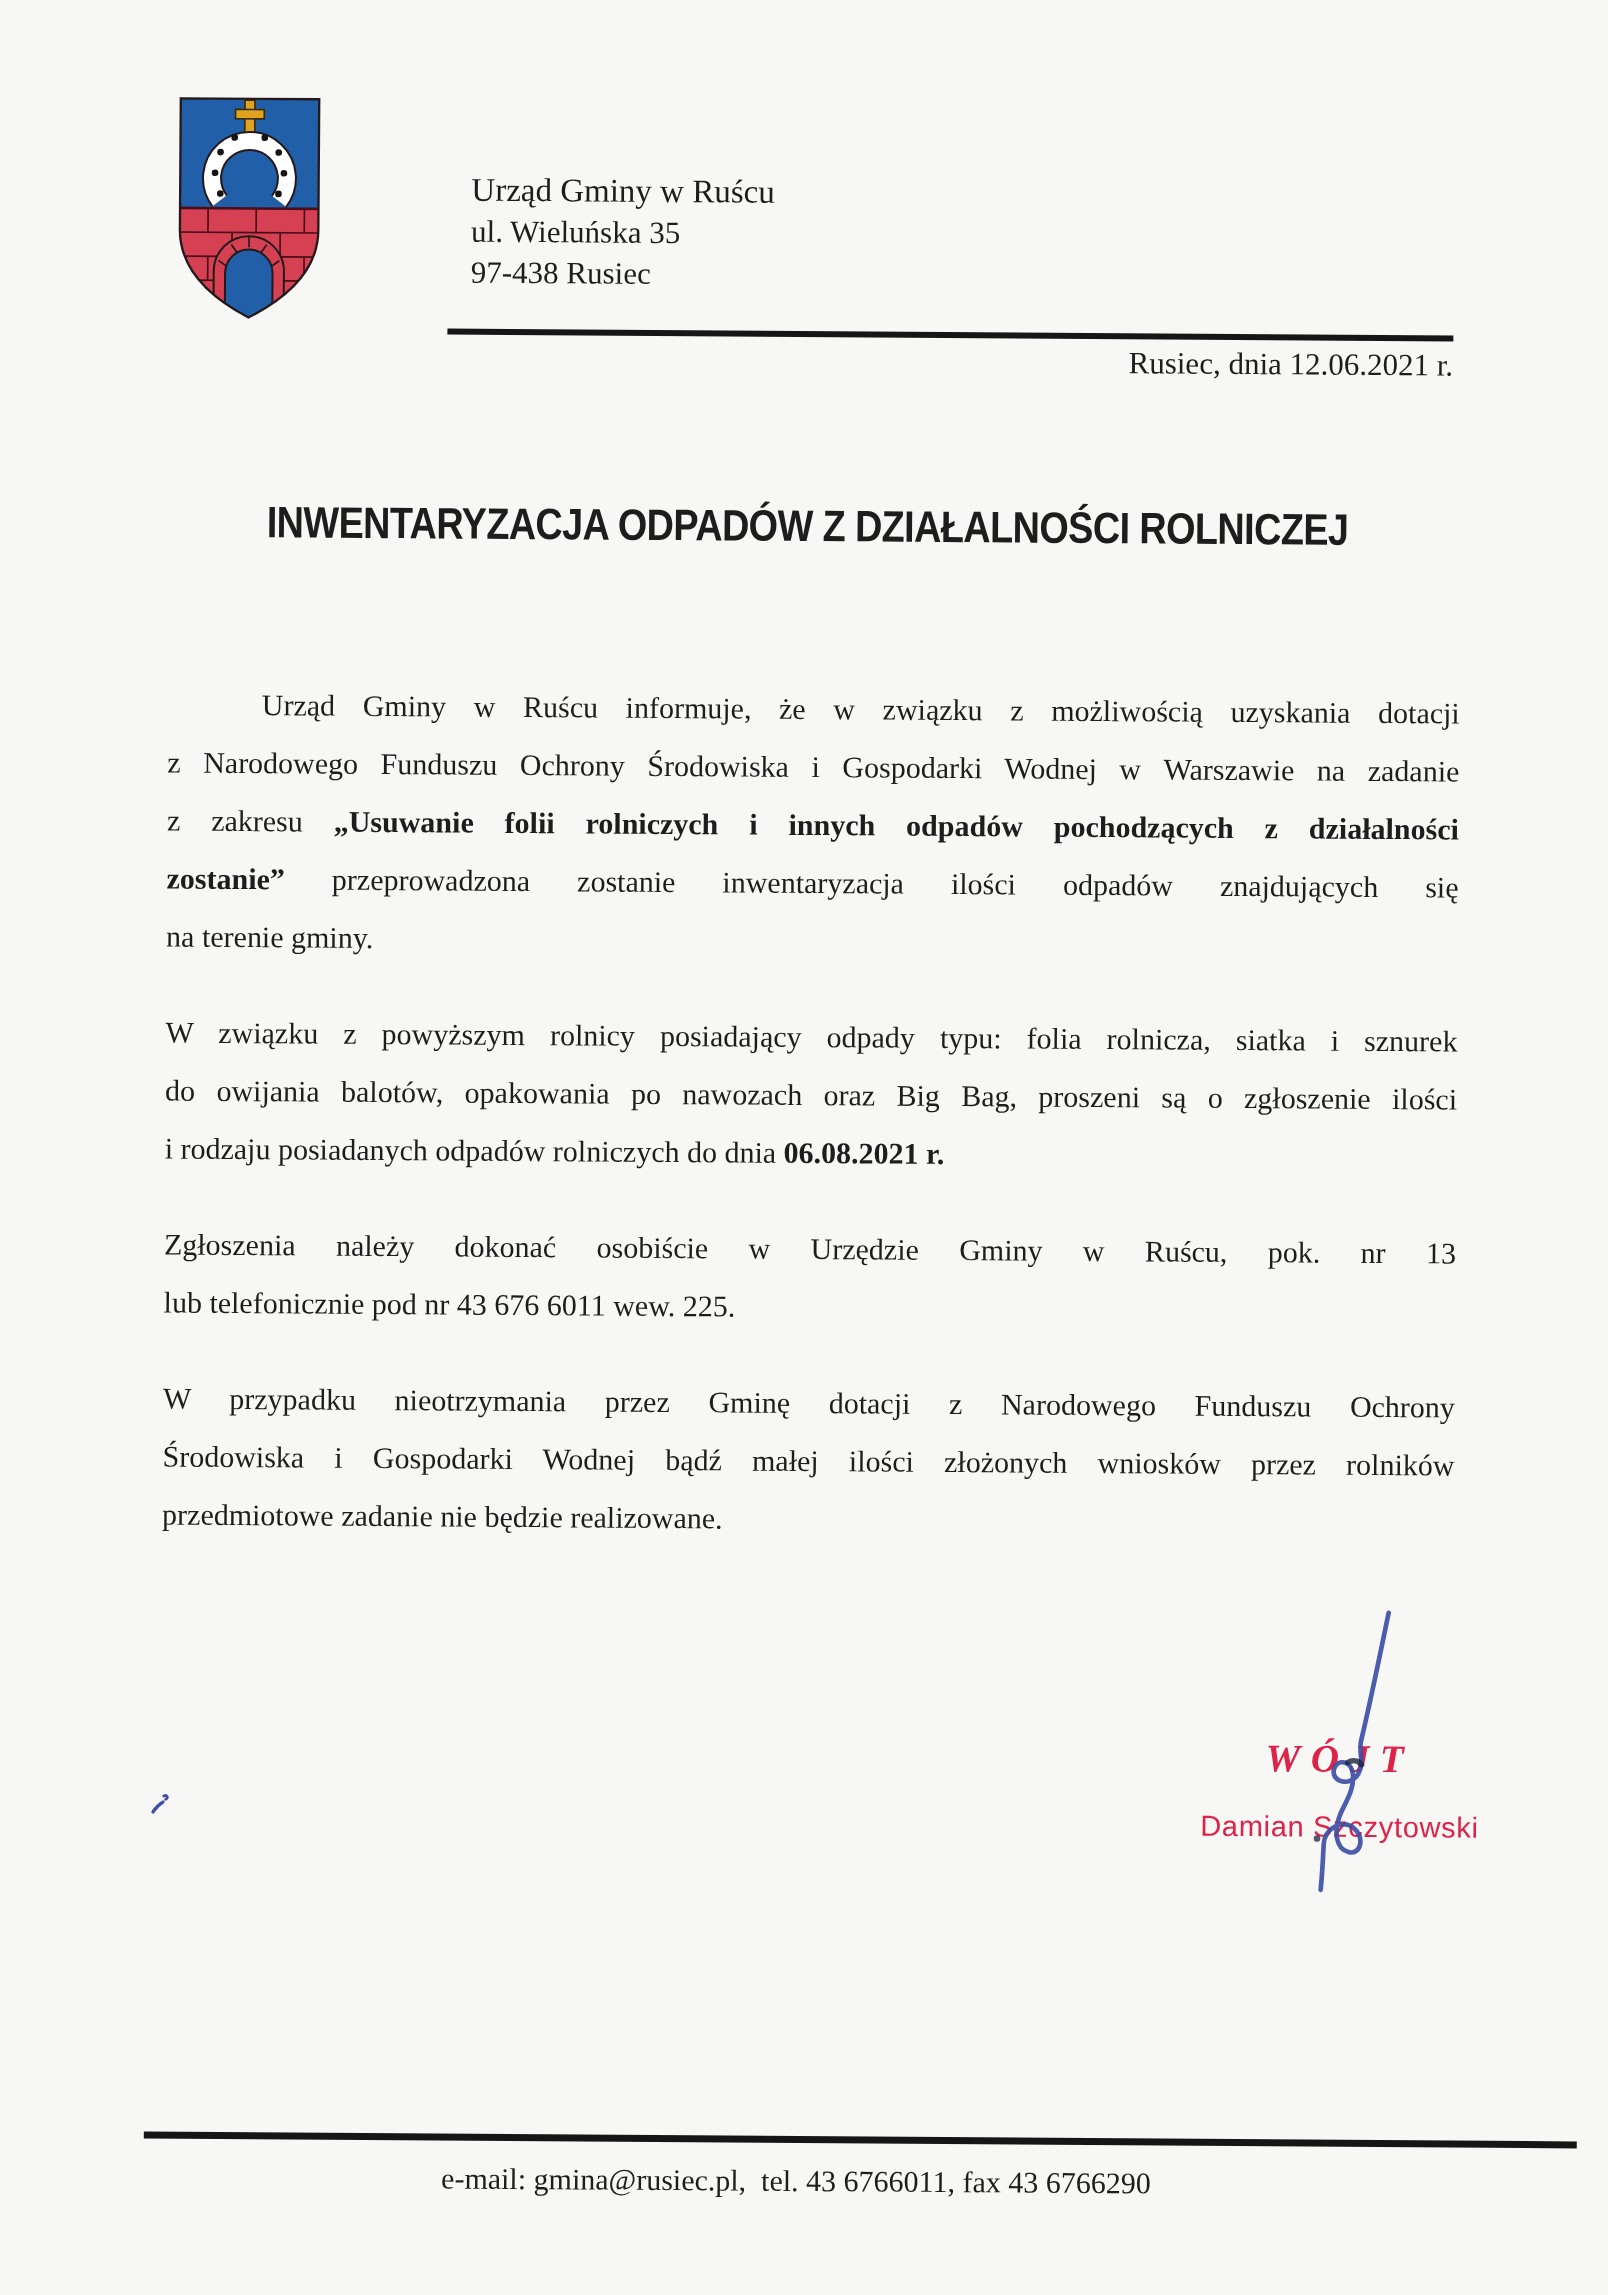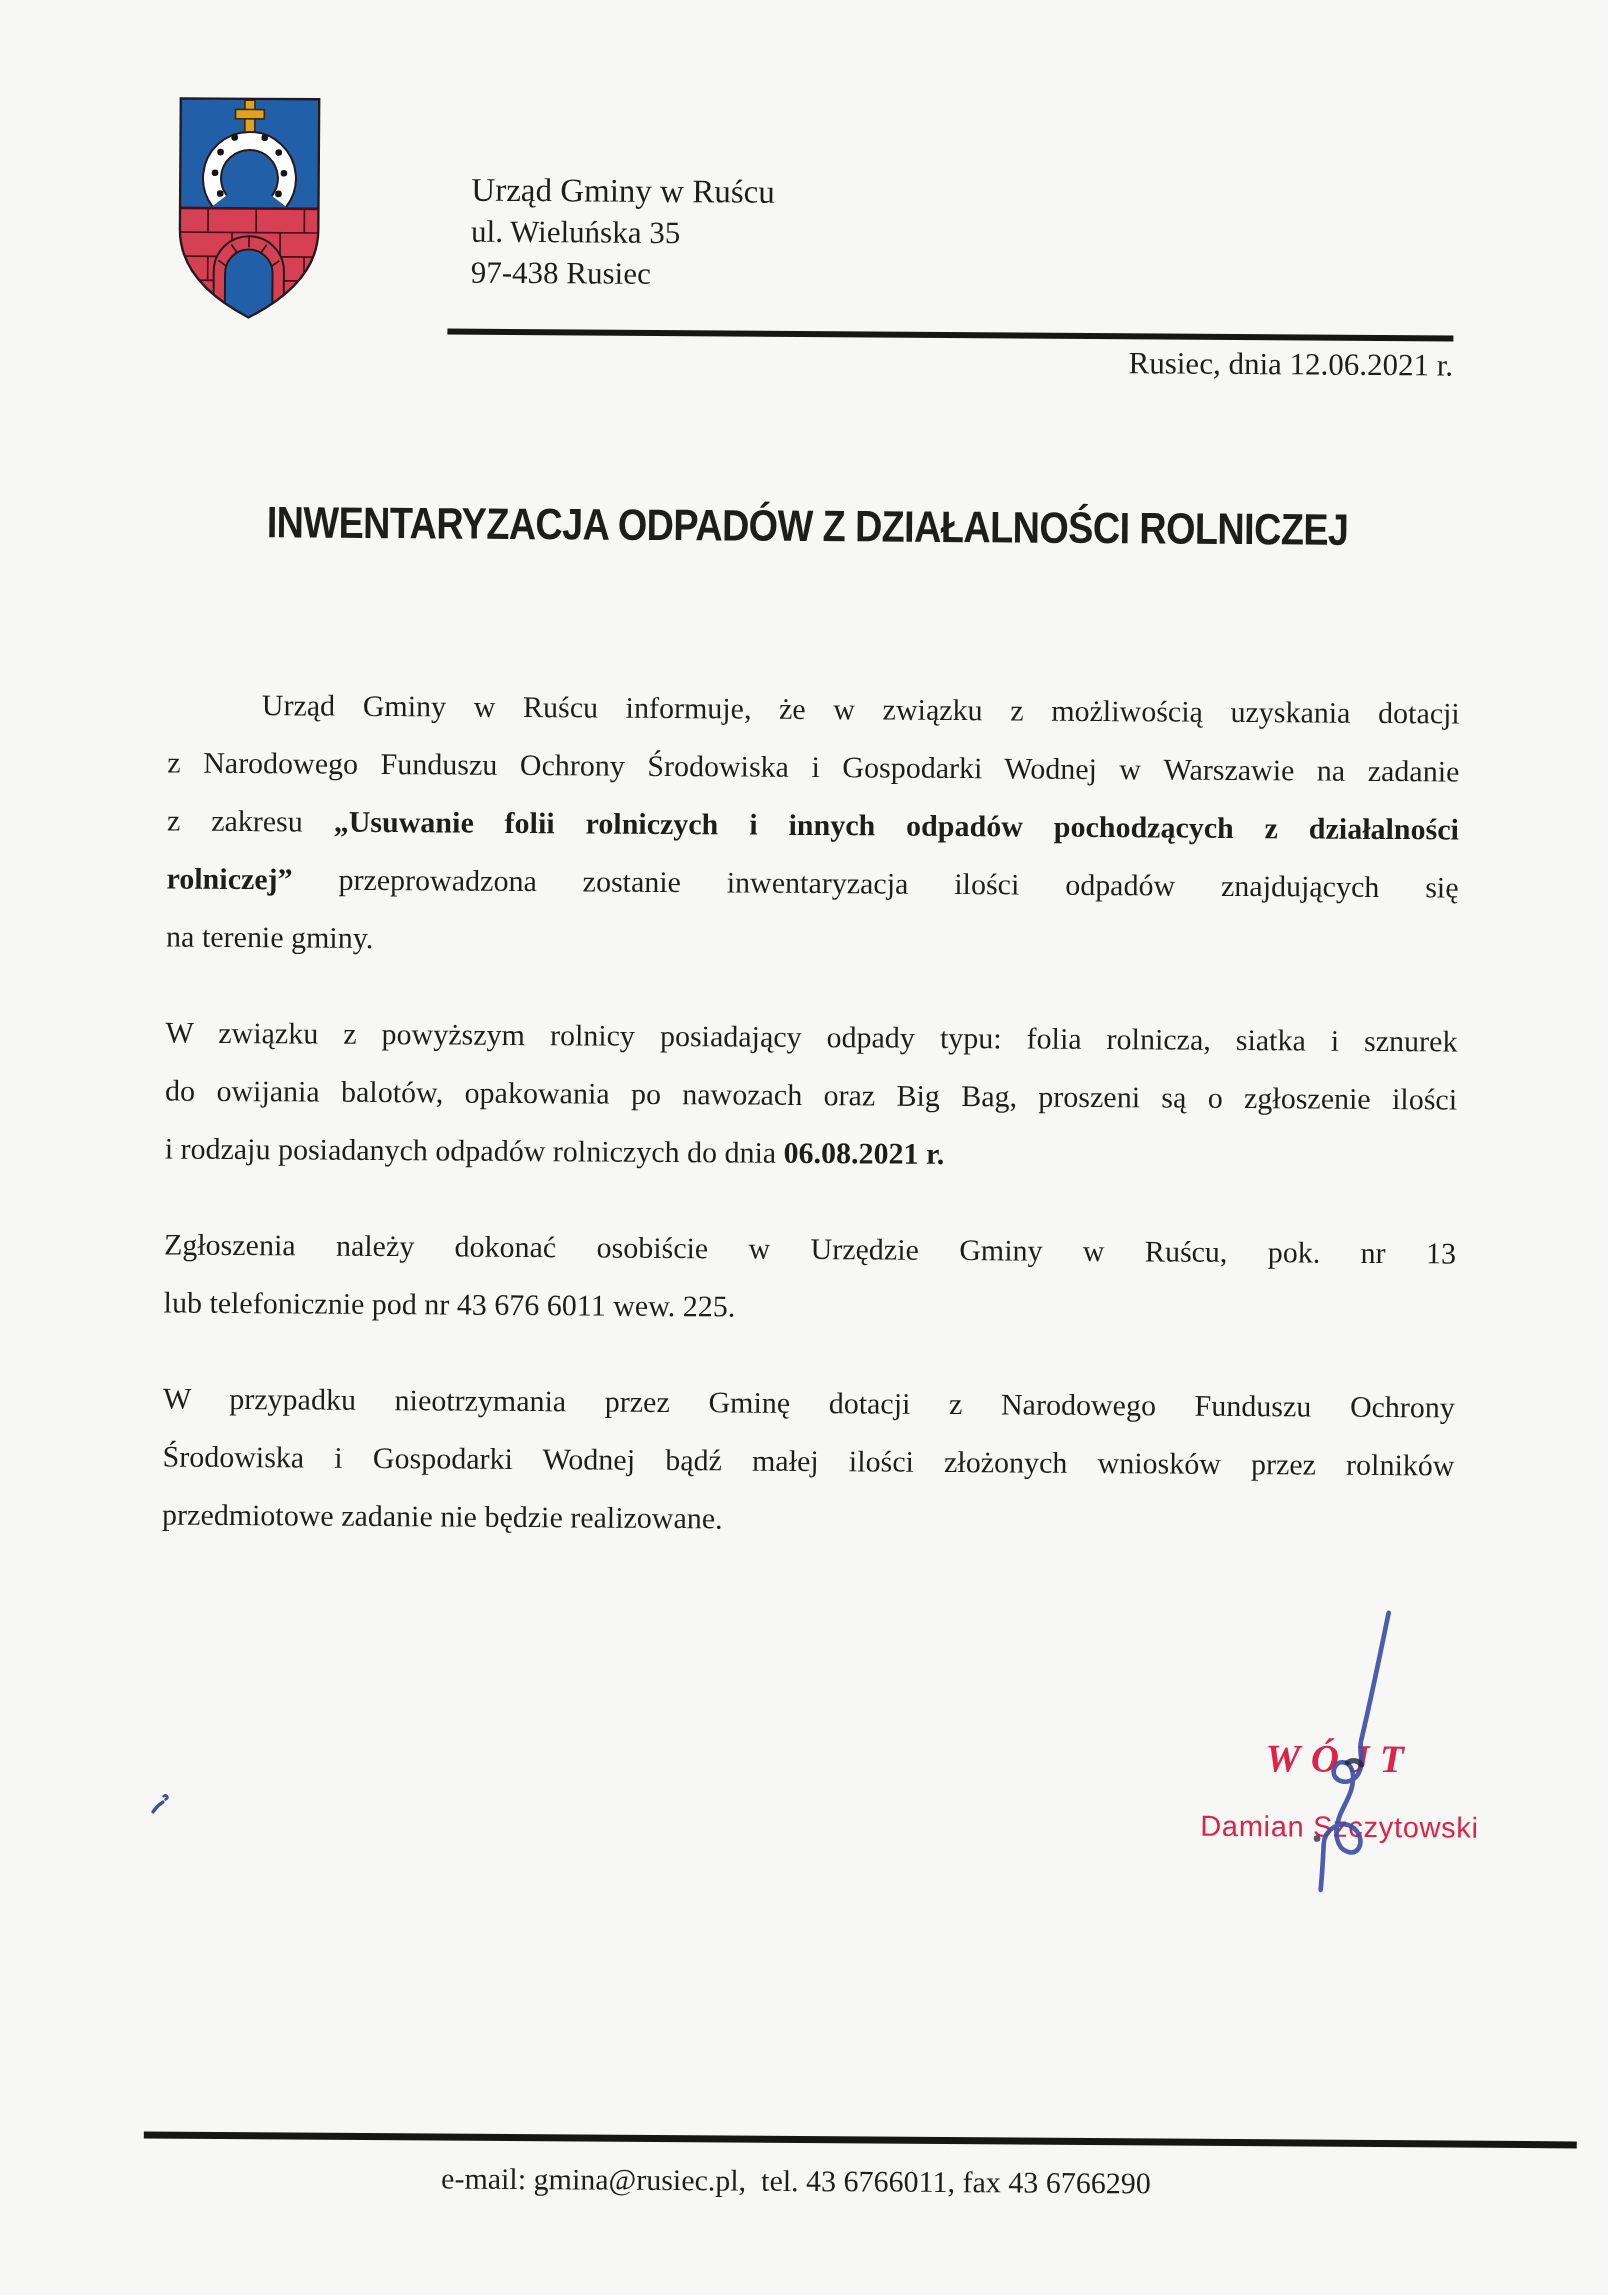--- a/index.html
+++ b/index.html
@@ -125,21 +125,21 @@
     <div class="hrule"></div>
     <div class="dateline">Rusiec, dnia 12.06.2021 r.</div>
 
     <h1 class="title">INWENTARYZACJA ODPADÓW Z DZIAŁALNOŚCI ROLNICZEJ</h1>
 
     <div class="bodytext">
         <div class="para">
           <div class="line just indent"><span>Urząd Gminy w&nbsp;Ruścu informuje, że w&nbsp;związku z&nbsp;możliwością uzyskania dotacji</span></div>
           <div class="line just"><span>z&nbsp;Narodowego Funduszu Ochrony Środowiska i&nbsp;Gospodarki Wodnej w&nbsp;Warszawie na zadanie</span></div>
           <div class="line just"><span>z&nbsp;zakresu </span><span class="b">„Usuwanie folii rolniczych i&nbsp;innych odpadów pochodzących z&nbsp;działalności</span></div>
-          <div class="line just"><span class="b">rolniczej”</span><span> przeprowadzona zostanie inwentaryzacja ilości odpadów znajdujących się</span></div>
+          <div class="line just"><span class="b">zostanie”</span><span> przeprowadzona zostanie inwentaryzacja ilości odpadów znajdujących się</span></div>
           <div class="line"><span>na terenie gminy.</span></div>
         </div>
         <div class="para">
           <div class="line just"><span>W związku z&nbsp;powyższym rolnicy posiadający odpady typu: folia rolnicza, siatka i&nbsp;sznurek</span></div>
           <div class="line just"><span>do owijania balotów, opakowania po nawozach oraz Big Bag, proszeni są o&nbsp;zgłoszenie ilości</span></div>
           <div class="line"><span>i rodzaju  posiadanych odpadów rolniczych do dnia </span><span class="b">06.08.2021 r.</span></div>
         </div>
         <div class="para">
           <div class="line just"><span>Zgłoszenia należy dokonać osobiście w&nbsp;Urzędzie Gminy w&nbsp;Ruścu, pok. nr 13</span></div>
           <div class="line"><span>lub telefonicznie pod nr 43 676 6011 wew. 225.</span></div>

